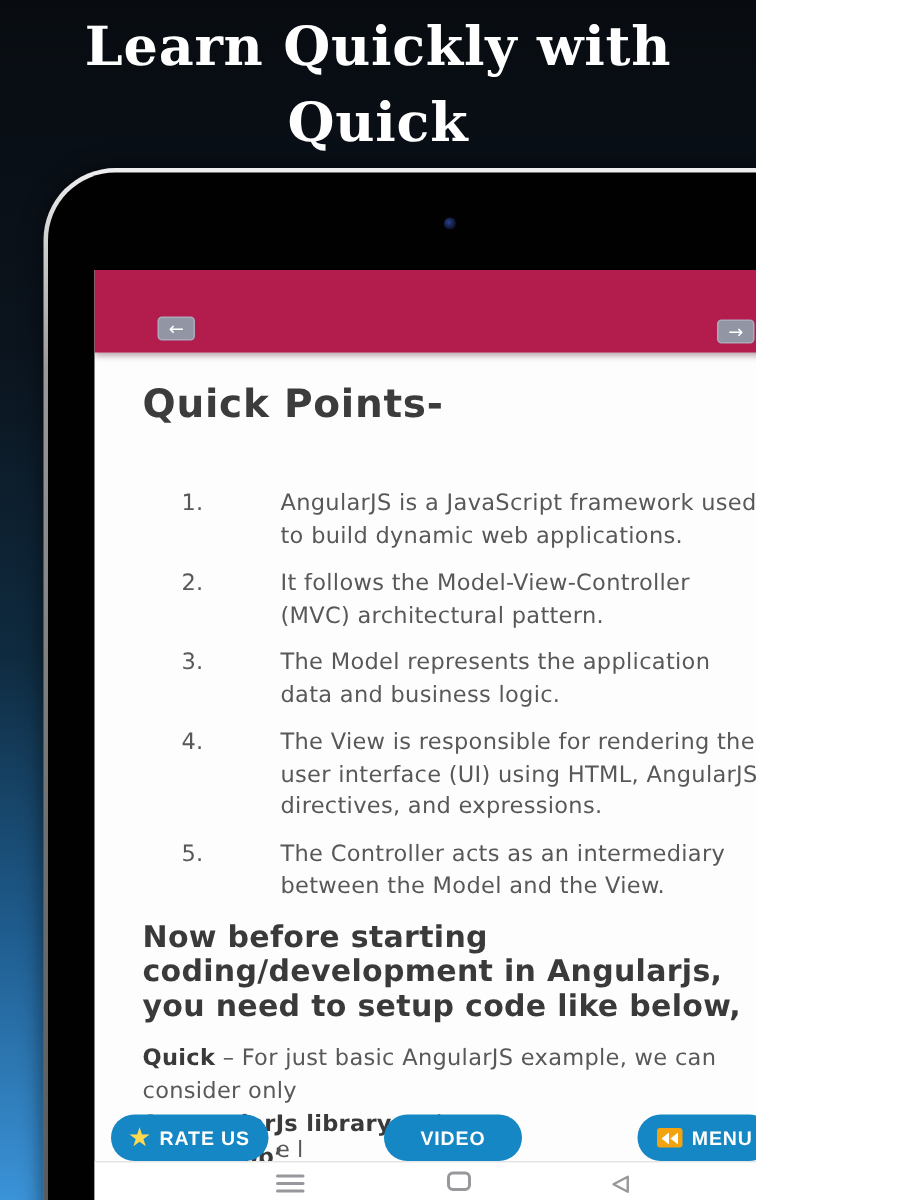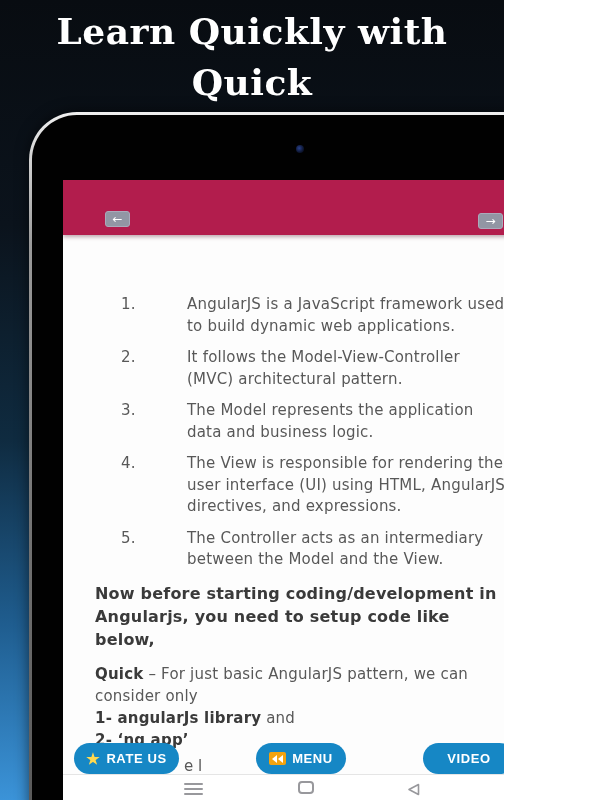--- a/index.html
+++ b/index.html
@@ -50,21 +50,21 @@
     padding:20px 7px 0 32px; color:#555; letter-spacing:0.2px;
   }
   .heading {
     font-size:26px; line-height:31px; font-weight:700; color:#3c3c3c; letter-spacing:0.5px;
   }
   ol.qp-list { list-style:none; margin-top:39px; }
   ol.qp-list li { display:flex; margin:0 0 10px 26px; font-size:15px; line-height:21.5px; color:#585858; }
   ol.qp-list .num { width:18px; flex:none; }
   ol.qp-list .txt { max-width:352px;margin-left:48px; }
   .setup-para {
-    margin-top:11px; font-size:16px; line-height:23px;
+    margin-top:11px; font-size:20px; line-height:23px;
     font-weight:700; color:#3a3a3a; letter-spacing:0.2px;
   }
   .note-block { margin-top:12px; font-size:15px; line-height:22px; color:#585858; }
   .note-block b, .bold-ink { color:#3a3a3a; }
   .partial-line { position:absolute; left:121px; top:577px; font-size:15px; color:#585858; z-index:1; }
   
   .buttons-row {
     position:absolute; left:11px; top:563px; width:441px;
     display:flex; justify-content:space-between; z-index:5;
   }
@@ -117,20 +117,21 @@
     <div class="app-header">
       <div class="nav-arrow left">
         <span>←</span>
       </div>
       <div class="nav-arrow right">
         <span>→</span>
       </div>
     </div>
 
     <div class="content">
+      <div class="heading">Quick Points-</div>
 
       <ol class="qp-list">
         <li>
           <span class="num">1.</span>
           <span class="txt">AngularJS is a JavaScript framework used to build dynamic web applications.</span>
         </li>
         <li>
           <span class="num">2.</span>
           <span class="txt">It follows the Model-View-Controller (MVC) architectural pattern.</span>
         </li>
@@ -144,44 +145,44 @@
         </li>
         <li>
           <span class="num">5.</span>
           <span class="txt">The Controller acts as an intermediary between the Model and the View.</span>
         </li>
       </ol>
 
       <p class="setup-para">Now before starting coding/development in Angularjs, you need to setup code like below,</p>
 
       <div class="note-block">
-        <p><b>Quick</b><span> – For just basic AngularJS pattern, we can consider only</span></p>
+        <p><b>Quick</b><span> – For just basic AngularJS example, we can consider only</span></p>
         <p><b class="bold-ink">1- angularJs library</b><span> and</span></p>
         <p><b class="bold-ink">2- ‘ng app’</b></p>
       </div>
     </div>
 
     <div class="partial-line">e l</div>
 
     <div class="buttons-row">
       <button class="btn rate">
         <span class="star-glyph">★</span>
         <span>RATE US</span>
       </button>
+      <button class="btn video">
+        <span>VIDEO</span>
+      </button>
       <button class="btn menu">
         <span class="rewind-box">
           <svg width="11" height="8" viewBox="0 0 11 8">
               <polygon points="5,0 5,8 0,4" fill="#fff"></polygon>
               <polygon points="11,0 11,8 6,4" fill="#fff"></polygon>
             </svg>
         </span>
         <span>MENU</span>
-      </button>
-      <button class="btn video">
-        <span>VIDEO</span>
       </button>
     </div>
 
     <div class="sys-navbar">
       <div class="nb-recents">
           <span></span>
           <span></span>
           <span></span>
         </div>
       <div class="nb-home"></div>

